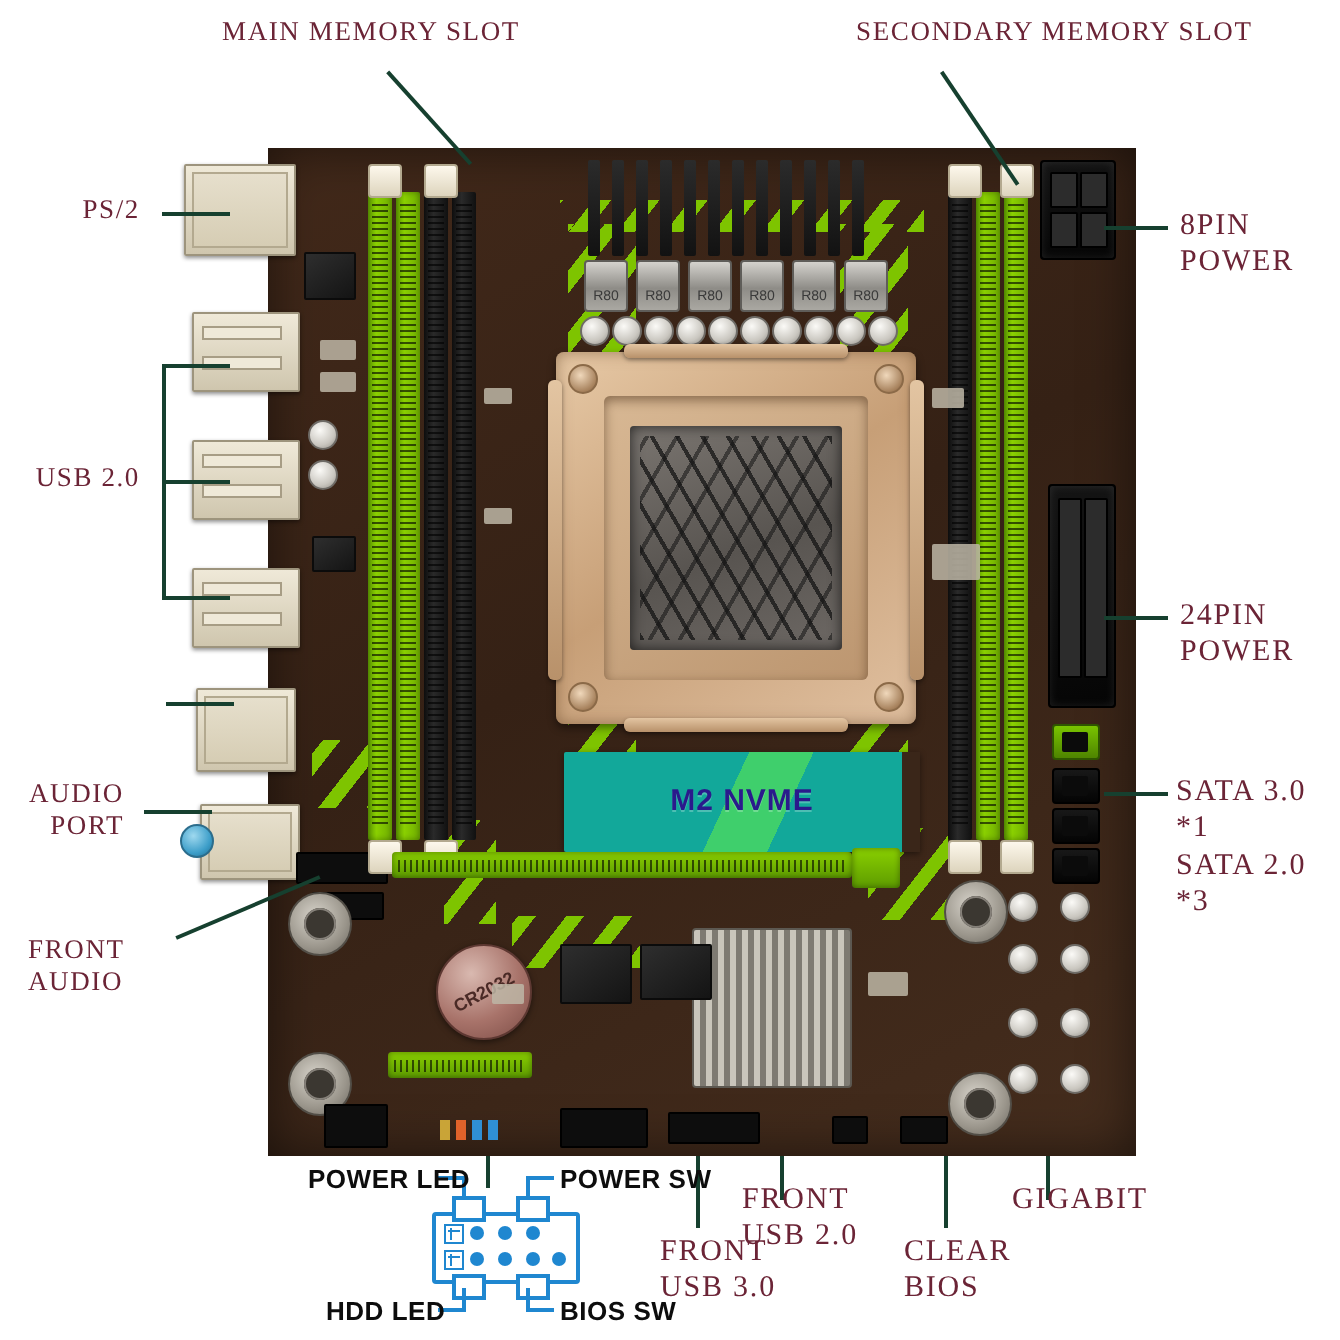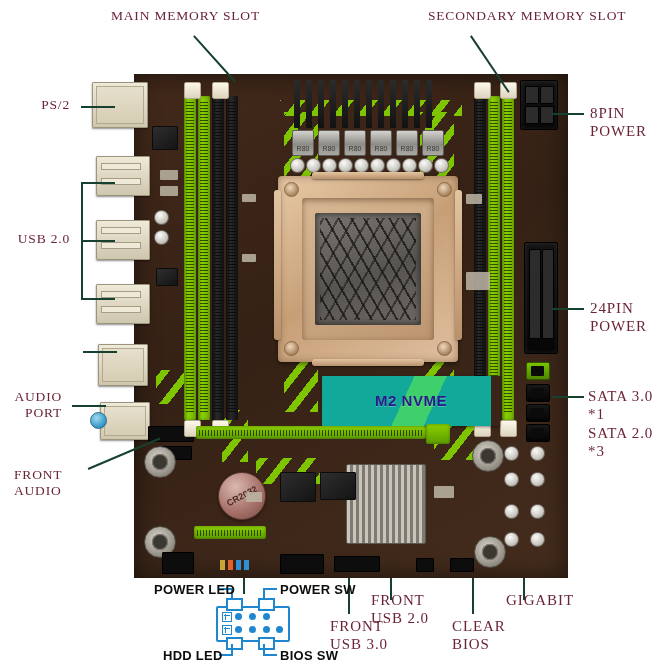--- a/index.html
+++ b/index.html
@@ -290,21 +290,21 @@
       <div class="screwhole" style="right:6px;bottom:6px;"></div>
       <div id="socketIn" style="left:24px;top:22px;right:24px;bottom:22px;">
         <div id="socketPins" style="left:13px;top:15px;right:13px;bottom:15px;"></div>
       </div>
       <div class="lever" style="left:-4px;top:14px;width:7px;height:150px;"></div>
       <div class="lever" style="right:-4px;top:14px;width:7px;height:150px;"></div>
       <div class="lever" style="left:34px;top:-4px;width:112px;height:7px;"></div>
       <div class="lever" style="left:34px;bottom:-4px;width:112px;height:7px;"></div>
     </div>
 
-    <div id="m2" style="left:148px;top:302px;width:178px;height:50px;margin-left:40px;">
+    <div id="m2" style="left:148px;top:302px;width:178px;height:50px;">
       <div class="m2txt">
         <div>M2 NVME</div>
       </div>
       <div class="notch"></div>
     </div>
 
     <div class="pcie" style="left:62px;top:352px;width:230px;">
         <div class="t"></div>
       </div>
     <div class="pcie" style="left:292px;top:350px;width:24px;height:20px;"></div>

